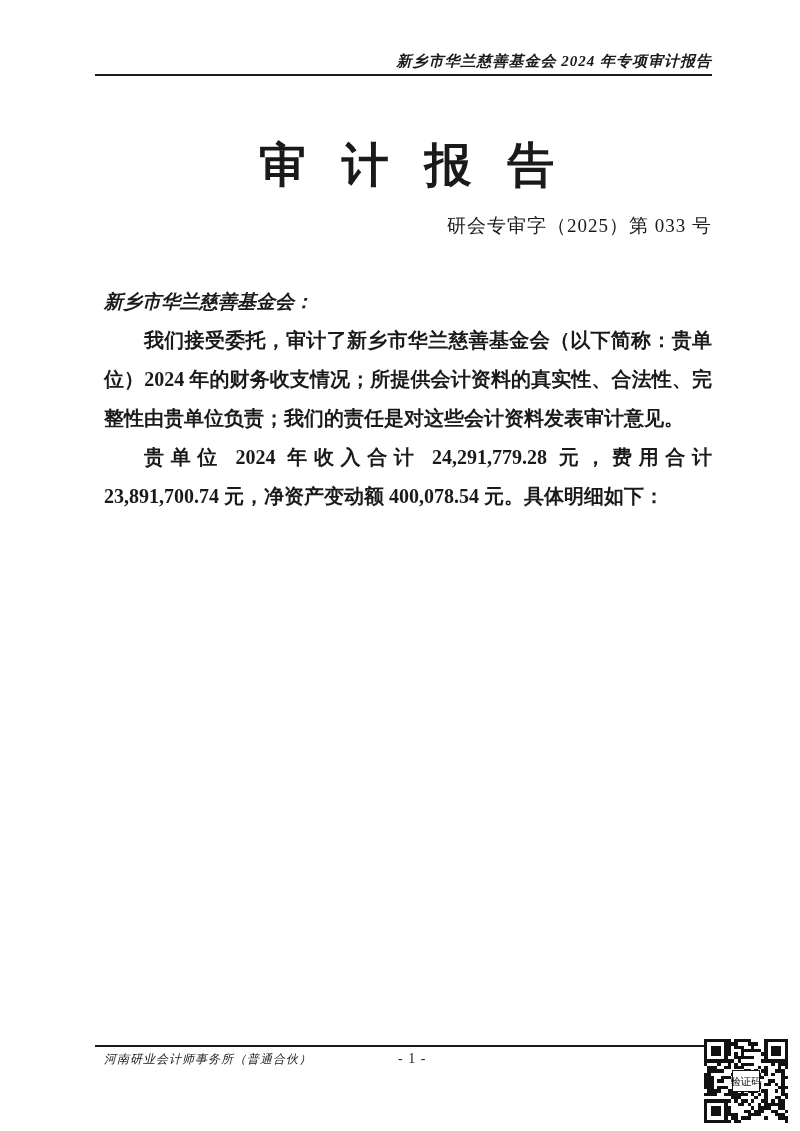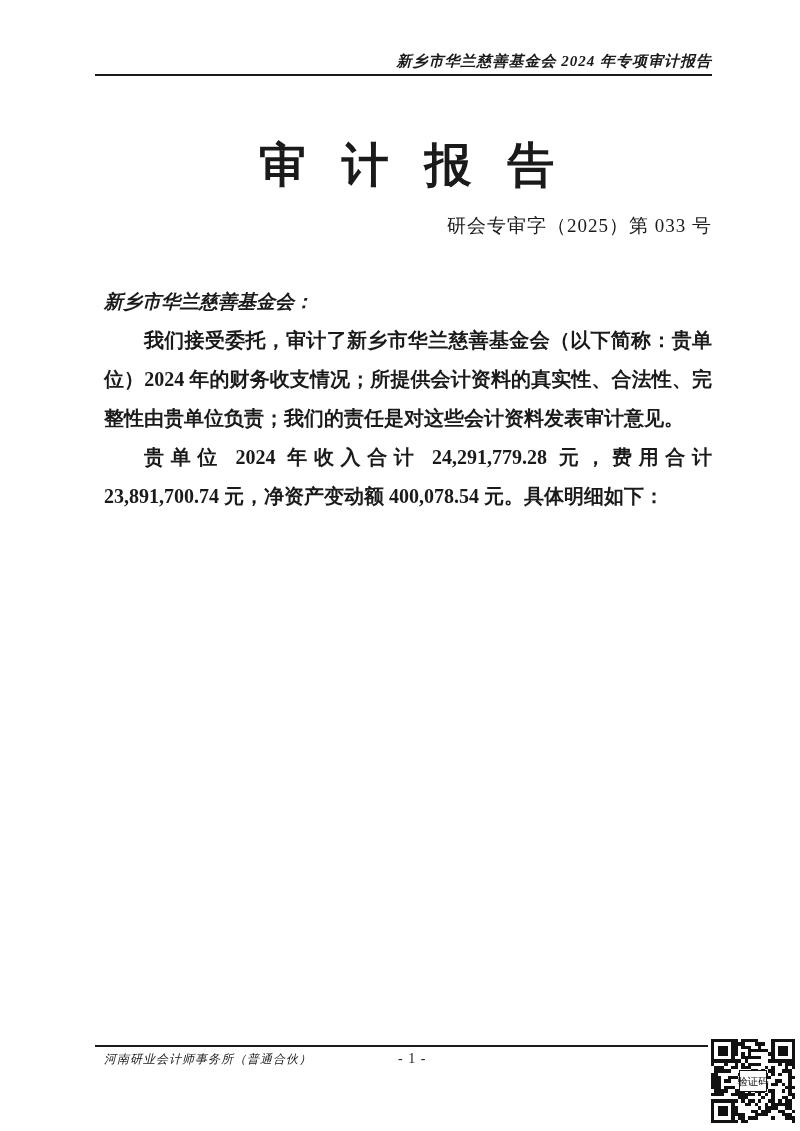--- a/index.html
+++ b/index.html
@@ -103,21 +103,21 @@
     text-align: right;
     font-size: 11px;
     line-height: 13.5px;
     color: #2a2a2a;
     font-family: "Liberation Serif", "DejaVu Serif", serif;
   }
   .verify-block .report-code { font-weight: bold; color: #111; }
   .qr {
     position: absolute;
     top: 1039px;
-    right: 5px;
+    right: 12px;
     width: 84px;
     height: 84px;
   }
   .qr svg { width: 100%; height: 100%; display: block; }
 </style>
 </head>
 <body>
 
 <div class="page">
 

